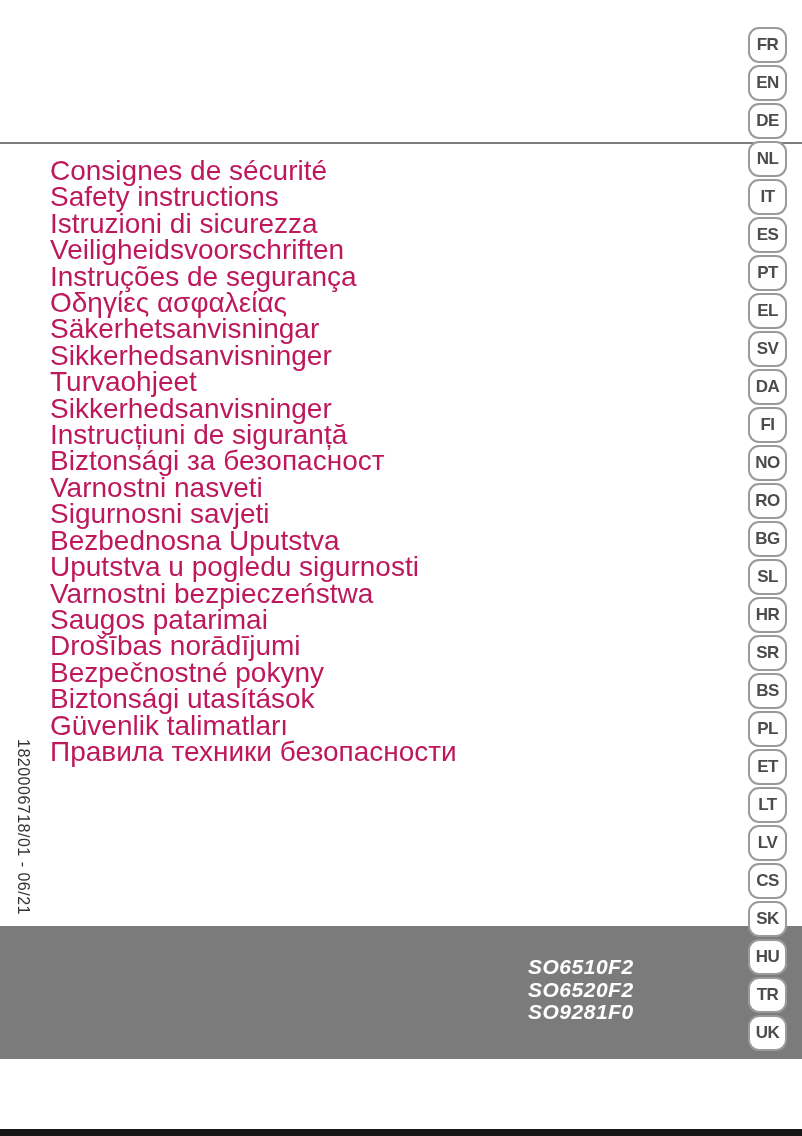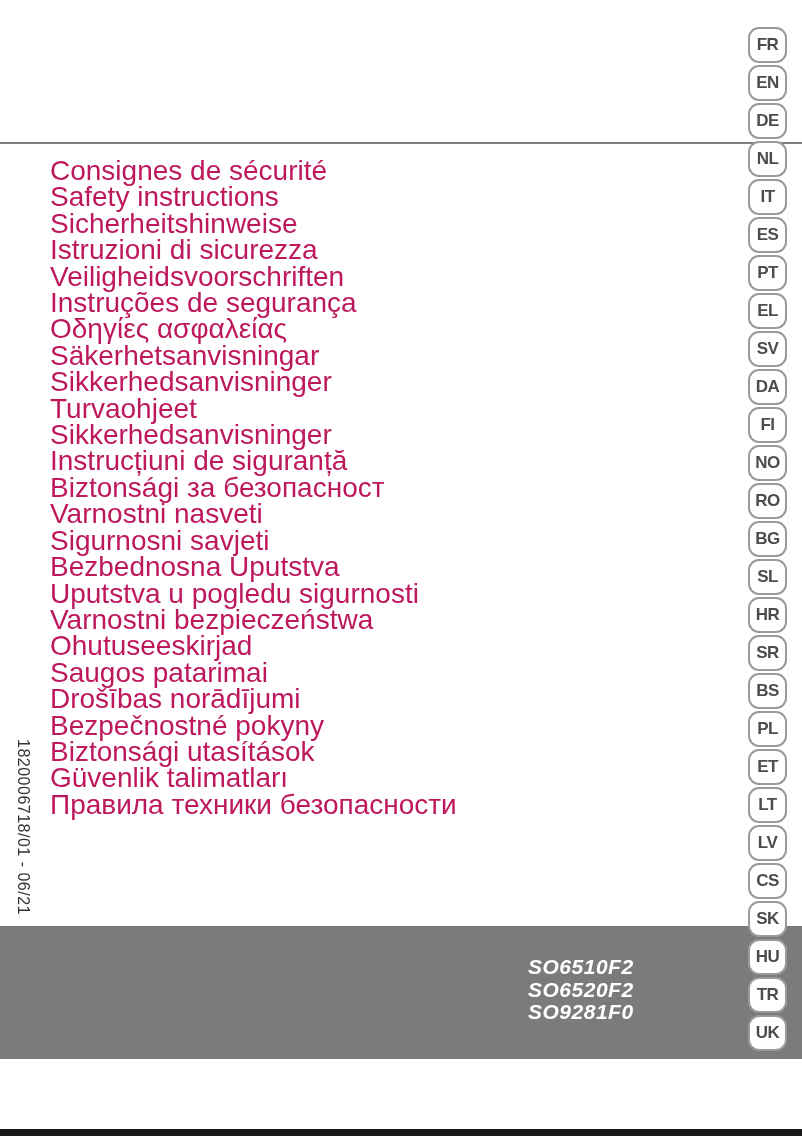--- a/index.html
+++ b/index.html
@@ -80,37 +80,35 @@
   }
 </style>
 </head>
 <body>
 
 <div class="top-rule"></div>
 
 <div class="title-list">
     <div class="lang-line">Consignes de sécurité</div>
     <div class="lang-line">Safety instructions</div>
-    <div class="lang-line">Sicherheitshinweise</div>
     <div class="lang-line">Istruzioni di sicurezza</div>
     <div class="lang-line">Veiligheidsvoorschriften</div>
     <div class="lang-line">Instruções de segurança</div>
     <div class="lang-line">Οδηγίες ασφαλείας</div>
     <div class="lang-line">Säkerhetsanvisningar</div>
     <div class="lang-line">Sikkerhedsanvisninger</div>
     <div class="lang-line">Turvaohjeet</div>
     <div class="lang-line">Sikkerhedsanvisninger</div>
     <div class="lang-line">Instrucțiuni de siguranță</div>
     <div class="lang-line">Biztonsági за безопасност</div>
     <div class="lang-line">Varnostni nasveti</div>
     <div class="lang-line">Sigurnosni savjeti</div>
     <div class="lang-line">Bezbednosna Uputstva</div>
     <div class="lang-line">Uputstva u pogledu sigurnosti</div>
     <div class="lang-line">Varnostni bezpieczeństwa</div>
-    <div class="lang-line">Ohutuseeskirjad</div>
     <div class="lang-line">Saugos patarimai</div>
     <div class="lang-line">Drošības norādījumi</div>
     <div class="lang-line">Bezpečnostné pokyny</div>
     <div class="lang-line">Biztonsági utasítások</div>
     <div class="lang-line">Güvenlik talimatları</div>
     <div class="lang-line">Правила техники безопасности</div>
   </div>
 
 <div class="badge-column">
     <div class="badge">FR</div>

